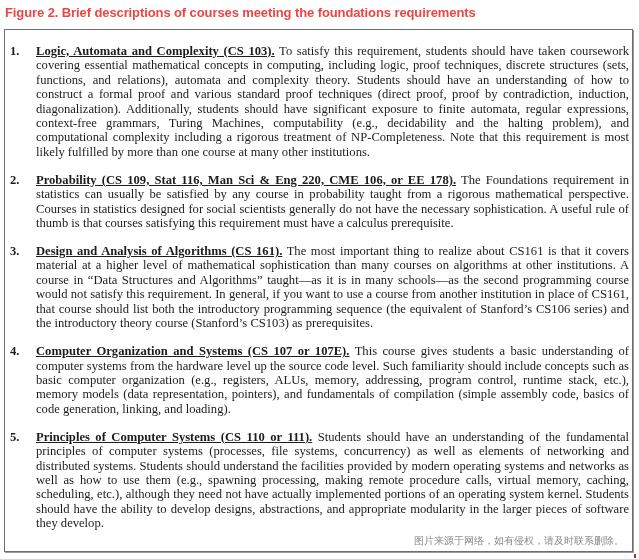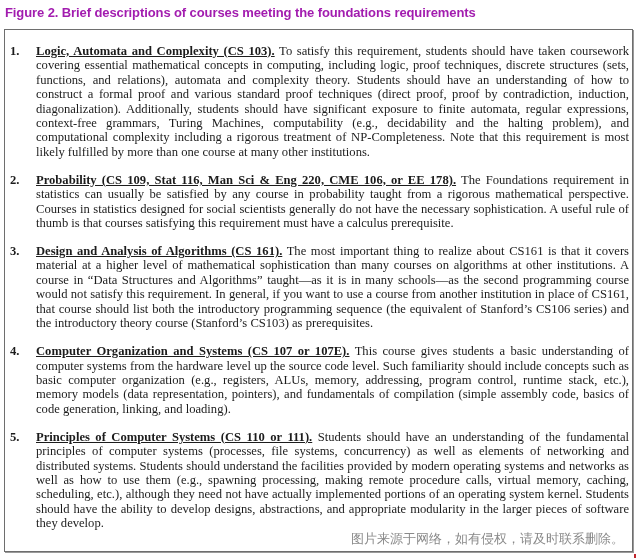--- a/index.html
+++ b/index.html
@@ -13,21 +13,21 @@
       position: relative;
       overflow: hidden;
     }
     .fig-title {
       position: absolute;
       left: 5px;
       top: 5px;
       font-family: "Liberation Sans", sans-serif;
       font-weight: bold;
       font-size: 13px;
-      color: #a21caf;
+      color: #ef4444;
       letter-spacing: -0.1px;
       white-space: nowrap;
     }
     .box {
       position: absolute;
       left: 4px;
       top: 29px;
       width: 627px;
       height: 521px;
       border: 1.5px solid #6e6e6e;
@@ -61,21 +61,21 @@
     }
     .item-head {
       font-weight: bold;
       text-decoration: underline;
     }
     .watermark {
       position: absolute;
       right: 8px;
       bottom: 3px;
       font-family: "DejaVu Sans", sans-serif;
-      font-size: 13px;
+      font-size: 10px;
       color: #8a8a8a;
       white-space: nowrap;
     }
     .corner-mark {
       position: absolute;
       left: 634px;
       top: 554px;
       width: 2px;
       height: 4px;
       background: #c0272d;

